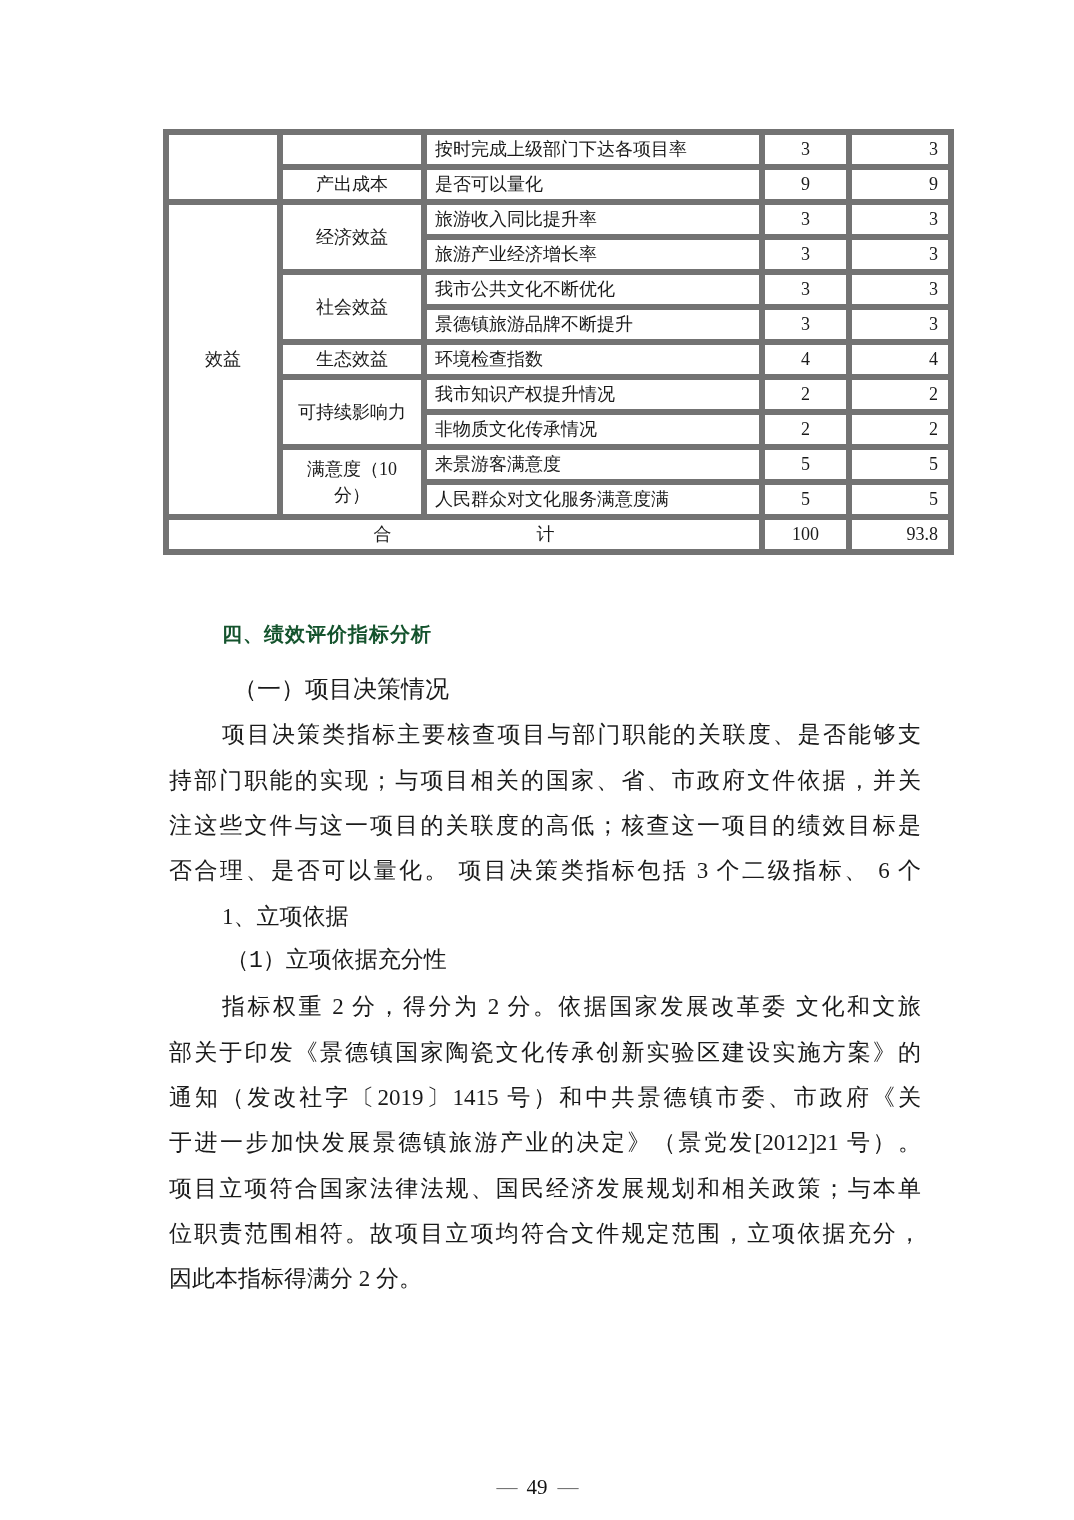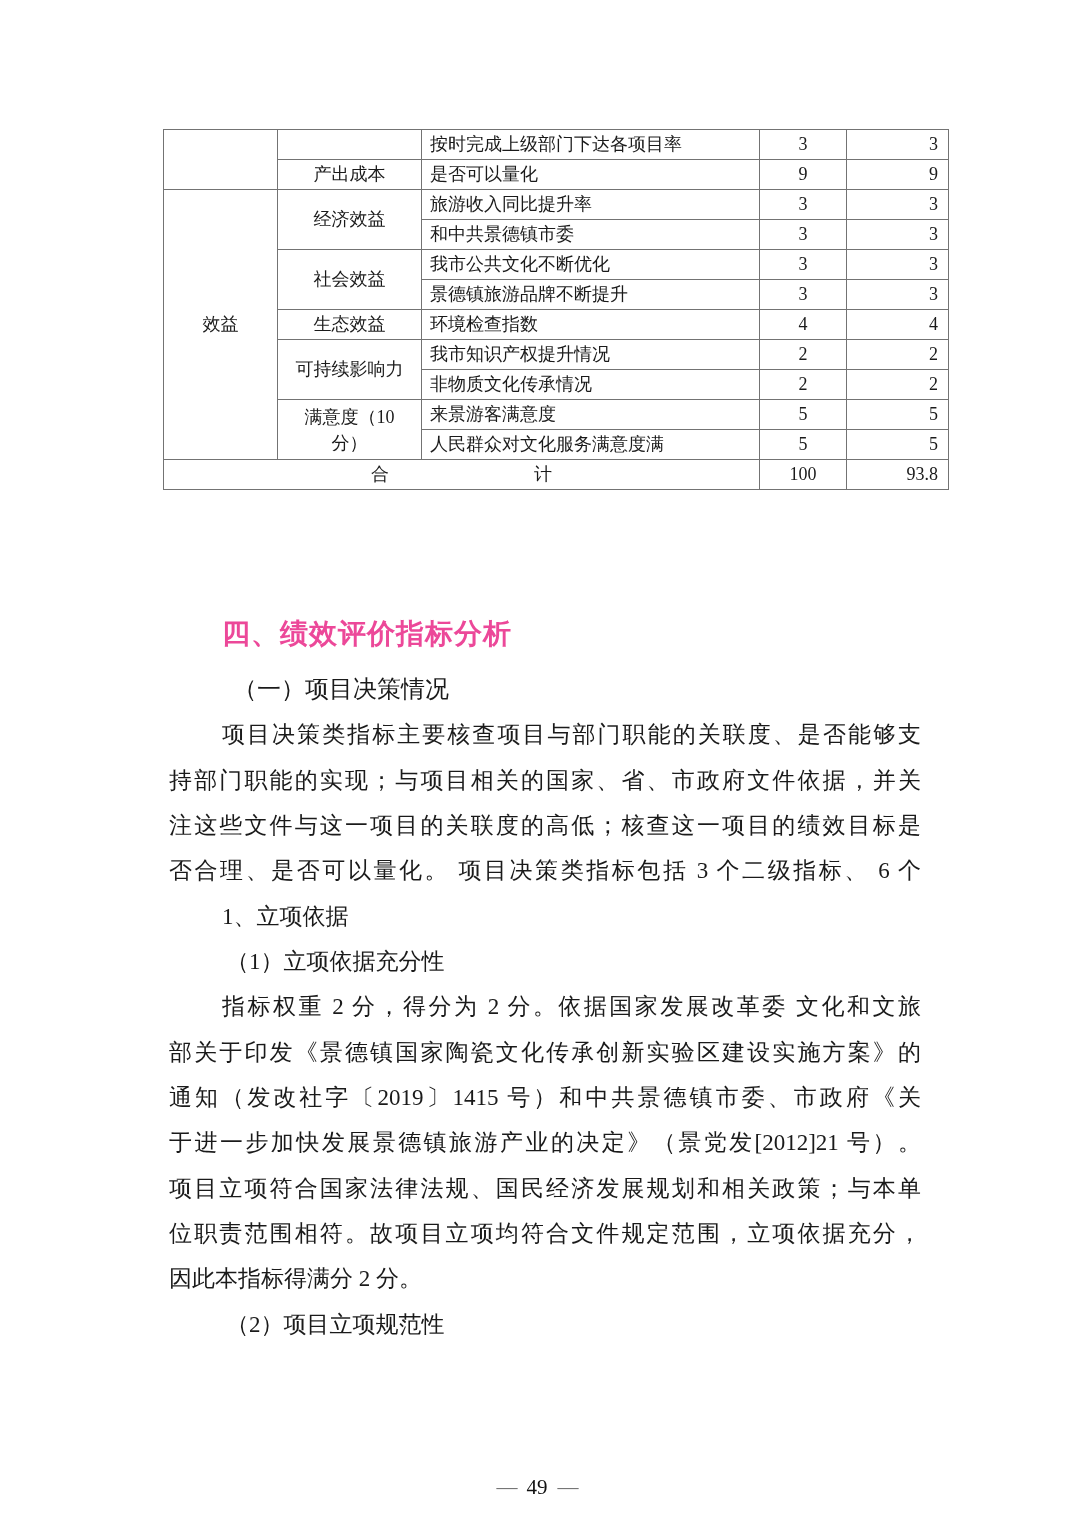--- a/index.html
+++ b/index.html
@@ -13,21 +13,21 @@
   }
 
   
   .score-table{
     position:absolute;left:163px;top:129px;
     width:785px;height:357px;
     border-collapse:collapse;table-layout:fixed;
     font-size:18px;color:#1a1a1a;
   }
   .score-table td{
-    border:1px solid #737373;
+    border:6px solid #737373;
     padding:0;
     vertical-align:middle;
     text-align:center;
     line-height:1.25;
     height:29px;
     overflow:hidden;
     white-space:nowrap;
     margin-top:12px;
   }
   .score-table td.lvl3{text-align:left;padding-left:8px;}
@@ -39,40 +39,40 @@
   .col-w{width:87px;}
   .col-s{width:102px;}
   .lvl2-wrap div{line-height:26px;}
   .total-cell{text-align:center;}
   .total-inner{display:flex;justify-content:center;gap:145px;}
 
   
   .sec-heading{
     position:absolute;left:222px;top:614px;
     font-family:"Liberation Sans","DejaVu Sans",sans-serif;
-    font-weight:700;font-size:28px;line-height:40px;
-    color:#ec4899;letter-spacing:1px;
+    font-weight:700;font-size:20px;line-height:40px;
+    color:#14532d;letter-spacing:1px;
     white-space:nowrap;
   }
   .body-text{
     position:absolute;left:169px;top:667px;width:752px;
     font-size:23px;color:#1a1a1a;
   }
   .bl{
     height:45.33px;line-height:45.33px;
     white-space:nowrap;
   }
   .bl.just{
     text-align:justify;text-align-last:justify;
     white-space:normal;overflow:hidden;
   }
   .bl.indent{text-indent:53px;}
   .bl.hsub{padding-left:64px;font-size:24px;}
   .bl.hnum{padding-left:53px;}
-  .bl.hpar{padding-left:57px;}
+  .bl.hpar{padding-left:57px;font-family:Liberation Mono, monospace;}
 
   
   .page-number{
     position:absolute;left:0;top:1472px;width:100%;
     text-align:center;font-size:21px;line-height:30px;
     color:#111;
   }
   .page-number .dash{color:#6e6e6e;padding:0 10px;letter-spacing:-1px;}
 </style>
 </head>
@@ -103,21 +103,21 @@
         <td class="score">9</td>
       </tr>
       <tr>
         <td rowspan="9">效益</td>
         <td rowspan="2">经济效益</td>
         <td class="lvl3">旅游收入同比提升率</td>
         <td class="weight">3</td>
         <td class="score">3</td>
       </tr>
       <tr>
-        <td class="lvl3">和中共景德镇市委</td>
+        <td class="lvl3">旅游产业经济增长率</td>
         <td class="weight">3</td>
         <td class="score">3</td>
       </tr>
       <tr>
         <td rowspan="2">社会效益</td>
         <td class="lvl3">我市公共文化不断优化</td>
         <td class="weight">3</td>
         <td class="score">3</td>
       </tr>
       <tr>
@@ -179,20 +179,19 @@
     <div class="bl just">否合理、是否可以量化。 项目决策类指标包括 3 个二级指标、 6 个</div>
     <div class="bl hnum">1、立项依据</div>
     <div class="bl hpar">（1）立项依据充分性</div>
     <div class="bl just indent">指标权重 2 分，得分为 2 分。依据国家发展改革委 文化和文旅</div>
     <div class="bl just">部关于印发《景德镇国家陶瓷文化传承创新实验区建设实施方案》的</div>
     <div class="bl just">通知（发改社字〔2019〕1415 号）和中共景德镇市委、市政府《关</div>
     <div class="bl just">于进一步加快发展景德镇旅游产业的决定》（景党发[2012]21 号）。</div>
     <div class="bl just">项目立项符合国家法律法规、国民经济发展规划和相关政策；与本单</div>
     <div class="bl just">位职责范围相符。故项目立项均符合文件规定范围，立项依据充分，</div>
     <div class="bl">因此本指标得满分 2 分。</div>
-    <div class="bl hpar">（2）项目立项规范性</div>
   </div>
 
   <div class="page-number">
     <span class="dash">—</span><span>49</span><span class="dash">—</span>
   </div>
 
 </div>
 
 </body></html>

